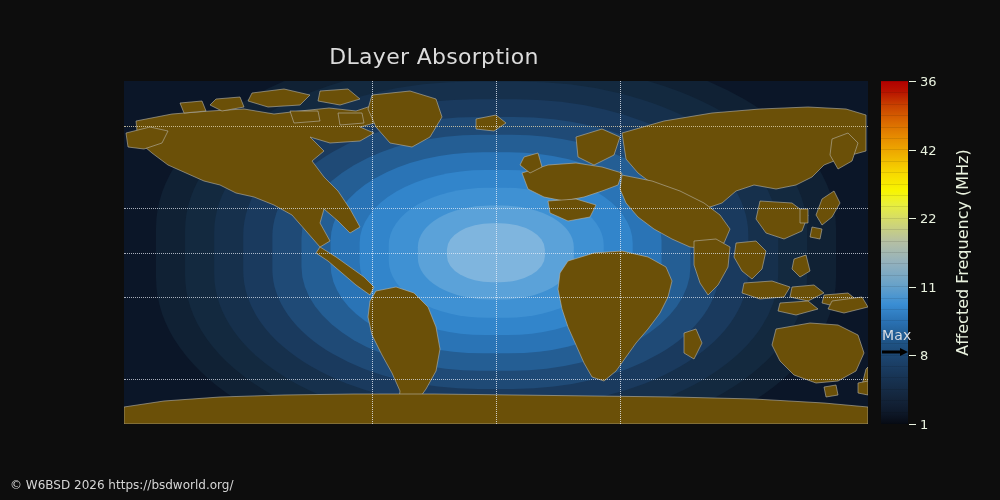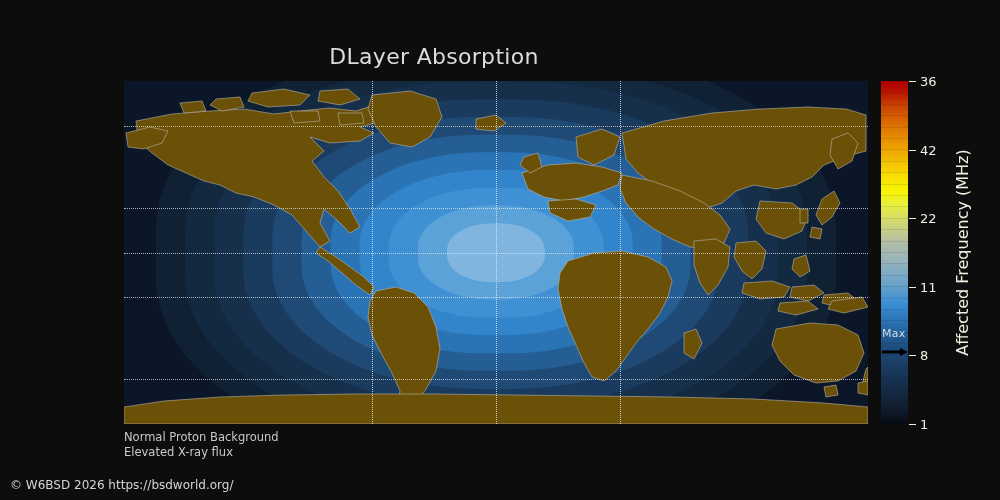--- a/index.html
+++ b/index.html
@@ -86,21 +86,21 @@
     position:absolute;left:952px;top:81px;height:343px;width:20px;
     display:flex;align-items:center;justify-content:center;
   }
   #cb-axis-label span{
     display:block;white-space:nowrap;font-size:16px;color:#e9f2df;
     transform:rotate(-90deg);transform-origin:center;
   }
 
   
   #max-marker{position:absolute;left:0;width:27px;}
-  #max-marker .mx-text{position:absolute;left:1px;top:-17px;font-size:11px;
+  #max-marker .mx-text{position:absolute;left:1px;top:-17px;font-size:14px;
         color:#d8dde4;letter-spacing:.2px;}
   #max-marker .mx-arrow{position:absolute;left:1px;top:-3px;width:26px;height:8px;}
 
   
   #note-left{position:absolute;left:124px;top:430px;font-size:11.5px;
              color:#c9c9c9;line-height:15px;}
   #timestamp{position:absolute;left:0;top:435px;width:868px;text-align:right;
              padding-right:14px;box-sizing:border-box;font-size:11.5px;color:#c9c9c9;}
   #copyright{position:absolute;left:10px;top:478px;font-size:12px;color:#d5d5d5;
              }
@@ -252,18 +252,14 @@
           <line x1="0" y1="4" x2="19" y2="4" stroke="#000" stroke-width="3"></line>
           <polygon points="18,0 26,4 18,8" fill="#000"></polygon>
         </svg>
       </div>
     </div>
   </div>
   <div id="cb-axis-label">
     <span>Affected Frequency (MHz)</span>
   </div>
 
-  <div id="note-left">
-    <div>Normal Proton Background</div>
-    <div>Elevated X-ray flux</div>
-  </div>
   <div id="copyright">© W6BSD 2026 https://bsdworld.org/</div>
 </div>
 
 </body></html>

